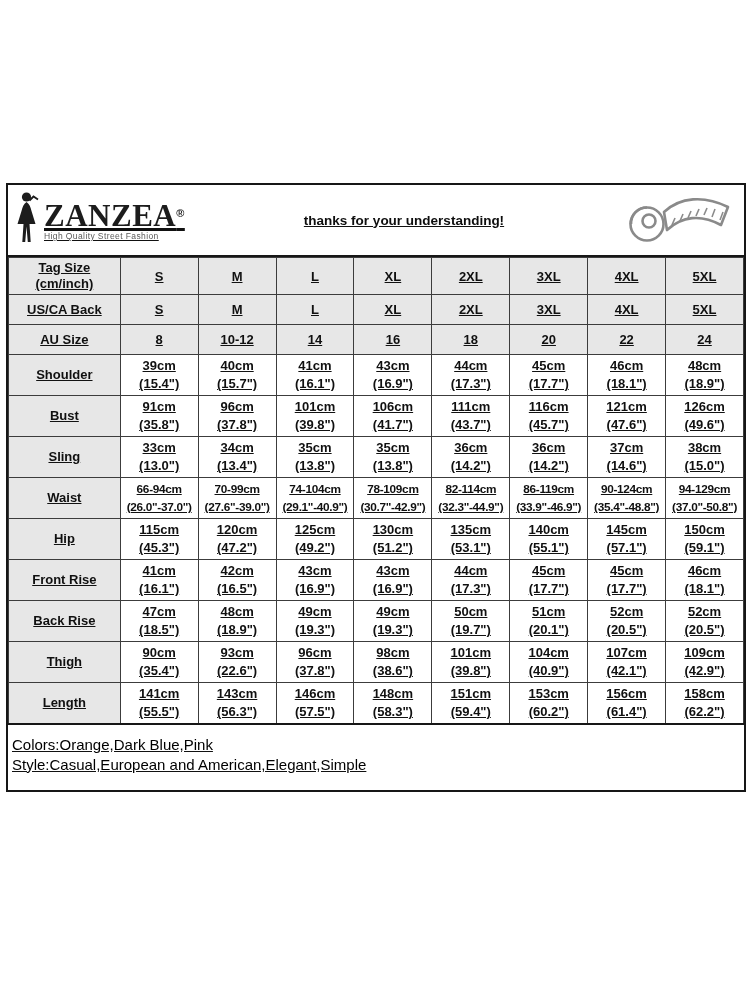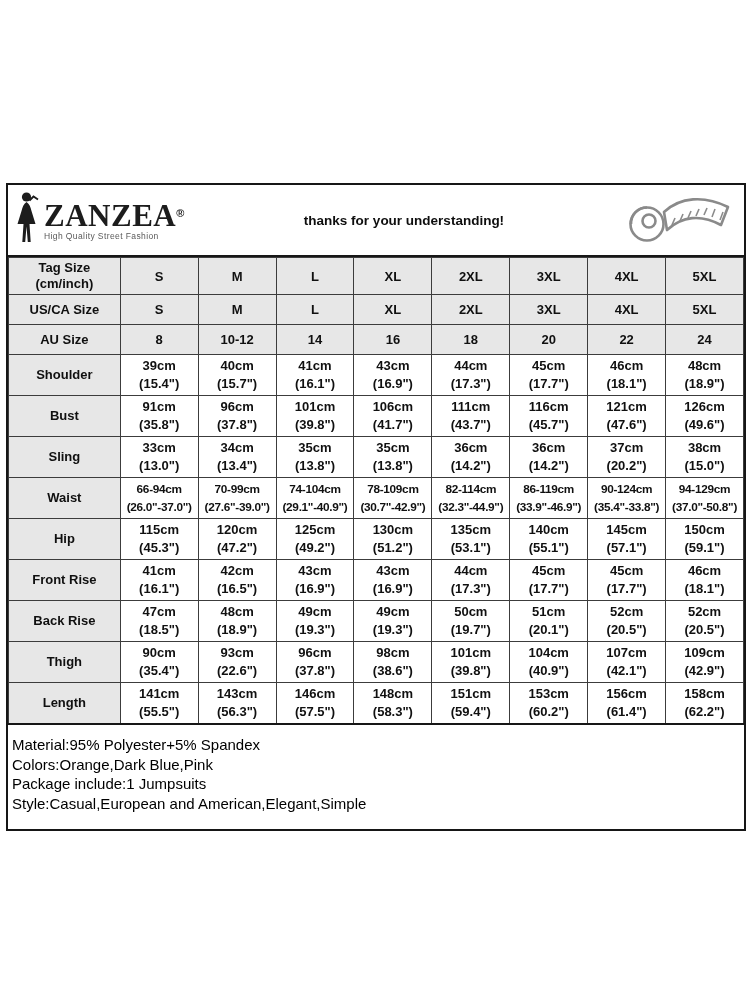--- a/index.html
+++ b/index.html
@@ -1,18 +1,18 @@
 <!DOCTYPE html>
 <html><head>
 <meta charset="utf-8">
 <style>
   html,body{margin:0;padding:0;background:#ffffff;}
   .page{position:relative;width:750px;height:1000px;background:#fff;
         font-family:"Liberation Sans",sans-serif;color:#111;overflow:hidden;}
-  .sheet{position:absolute;left:6px;top:183px;width:736px;border:2px solid #161616;background:#c2410c;}
+  .sheet{position:absolute;left:6px;top:183px;width:736px;border:2px solid #161616;background:#c2410c;text-decoration:underline;}
 
   
   .header-band{display:flex;align-items:center;height:70px;border-bottom:2px solid #161616;background:#fff;}
   .logo{width:186px;display:flex;align-items:center;padding-left:8px;box-sizing:border-box;}
   .logo svg{flex:0 0 auto;}
   .logo-text{display:flex;flex-direction:column;margin-left:2px;}
   .brand-name{font-family:"Liberation Serif",serif;font-weight:bold;font-size:31px;line-height:28px;
               letter-spacing:0.5px;color:#1c1c1c;}
   .brand-reg{font-size:11px;vertical-align:9px;font-family:"Liberation Sans",sans-serif;}
   .tagline{font-size:8.5px;color:#5a5a5a;letter-spacing:0.4px;margin-top:1px;}
@@ -98,21 +98,21 @@
             <td>S</td>
             <td>M</td>
             <td>L</td>
             <td>XL</td>
             <td>2XL</td>
             <td>3XL</td>
             <td>4XL</td>
             <td>5XL</td>
           </tr>
           <tr>
-            <th class="lbl">US/CA Size</th>
+            <th class="lbl">US/CA Back</th>
             <td>S</td>
             <td>M</td>
             <td>L</td>
             <td>XL</td>
             <td>2XL</td>
             <td>3XL</td>
             <td>4XL</td>
             <td>5XL</td>
           </tr>
           <tr>
@@ -174,40 +174,40 @@
 (13.4")</td>
             <td>35cm
 (13.8")</td>
             <td>35cm
 (13.8")</td>
             <td>36cm
 (14.2")</td>
             <td>36cm
 (14.2")</td>
             <td>37cm
-(20.2")</td>
+(14.6")</td>
             <td>38cm
 (15.0")</td>
           </tr>
           <tr>
             <th class="lbl">Waist</th>
             <td>66-94cm
 (26.0"-37.0")</td>
             <td>70-99cm
 (27.6"-39.0")</td>
             <td>74-104cm
 (29.1"-40.9")</td>
             <td>78-109cm
 (30.7"-42.9")</td>
             <td>82-114cm
 (32.3"-44.9")</td>
             <td>86-119cm
 (33.9"-46.9")</td>
             <td>90-124cm
-(35.4"-33.8")</td>
+(35.4"-48.8")</td>
             <td>94-129cm
 (37.0"-50.8")</td>
           </tr>
           <tr>
             <th class="lbl">Hip</th>
             <td>115cm
 (45.3")</td>
             <td>120cm
 (47.2")</td>
             <td>125cm
@@ -296,20 +296,18 @@
 (60.2")</td>
             <td>156cm
 (61.4")</td>
             <td>158cm
 (62.2")</td>
           </tr>
         </tbody>
     </table>
 
     <div class="details">
-        <div>Material:95% Polyester+5% Spandex</div>
         <div>Colors:Orange,Dark Blue,Pink</div>
-        <div>Package include:1 Jumpsuits</div>
         <div>Style:Casual,European and American,Elegant,Simple</div>
       </div>
 
   </div>
 </div>
 
 </body></html>

